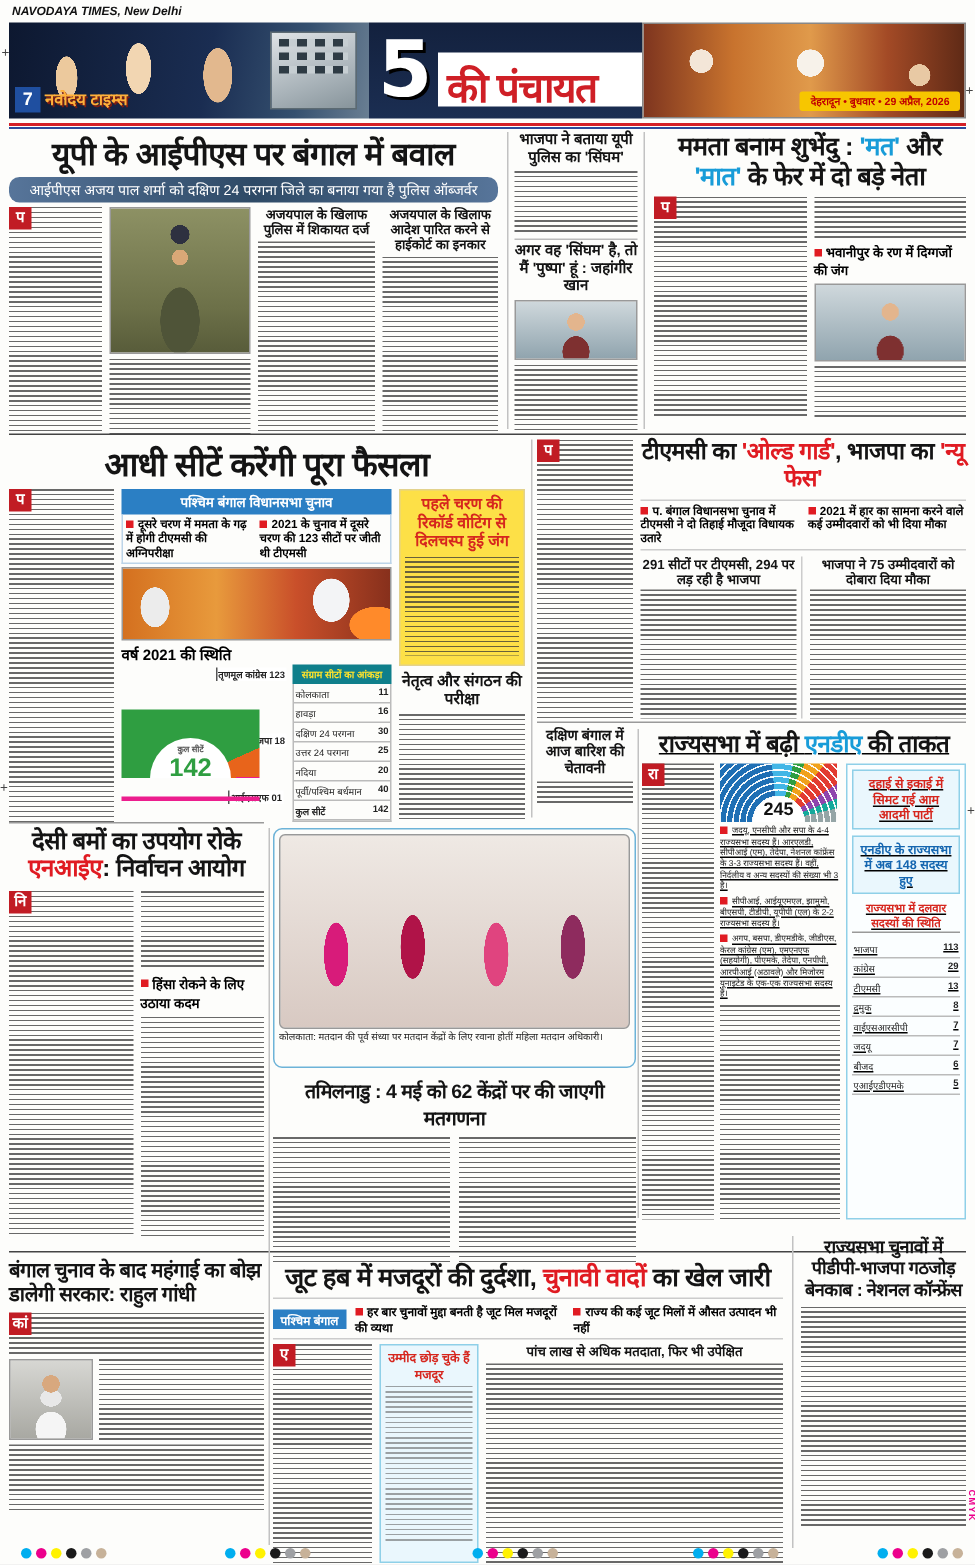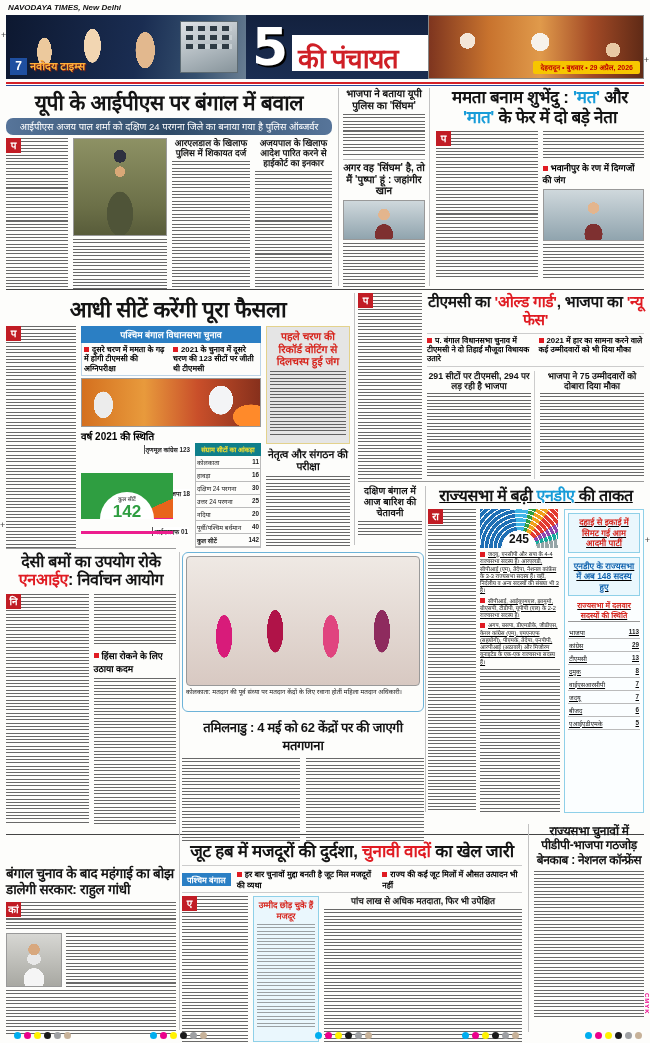--- a/index.html
+++ b/index.html
@@ -74,21 +74,21 @@
       radial-gradient(ellipse 24px 14px at 75% 65%, #4a3а2a 0 60%, transparent 61%),
       linear-gradient(100deg,#5b4632,#8a6a45 40%,#b08a5a 70%,#6e5236); }
   .ph-rahul { background:
       radial-gradient(circle 9px at 50% 30%, #d8a87e 0 64%, transparent 65%),
       radial-gradient(ellipse 11px 9px at 50% 48%, #e8e8e8 0 64%, transparent 65%),
       radial-gradient(ellipse 16px 18px at 50% 88%, #f5f5f5 0 64%, transparent 65%),
       linear-gradient(180deg,#d7d7d3,#a8a8a2); }
 
   
   .bluehead { background:#2b7fc4; color:#fff; font-weight:bold; font-size:9px; text-align:center; padding:2px 0; }
-  .yellowbox { background:#e5e5e5; border:1px solid #e3d28c; padding:3px; }
+  .yellowbox { background:#fde047; border:1px solid #e3d28c; padding:3px; }
   .yellowbox .yh { color:#d6261e; font-weight:bold; font-size:10.5px; text-align:center; line-height:1.2; margin-bottom:3px; }
   .cyanbox { background:#eaf7fd; border:1px solid #8fd0e8; padding:3px; text-align:center; font-weight:bold; line-height:1.25; }
   .minitable { font-size:6.3px; color:#222; }
   .minitable .tr { display:flex; justify-content:space-between; border-bottom:1px solid #bbb; padding:1.5px 1px; }
   .minitable .tr b { font-weight:bold; }
   .teal { background:#0f7f8b; color:#ffe32b; font-weight:bold; text-align:center; font-size:6.5px; padding:2px 0; }
 
   
   .arc { position:relative; overflow:hidden; }
   .arc .rings { position:absolute; inset:0; background:repeating-radial-gradient(circle at 50% 100%, transparent 0 3.4px, rgba(255,255,255,.95) 3.4px 4.4px); }
@@ -134,21 +134,21 @@
     <div style="display:flex;gap:5px;height:152px;">
       <div style="width:62px;">
         <span class="dcap">प</span>
         <div class="tx" style="height:100%;"></div>
       </div>
       <div style="width:94px;display:flex;flex-direction:column;gap:3px;">
         <div class="ph ph-cop" style="height:98px;"></div>
         <div class="tx" style="flex:1;"></div>
       </div>
       <div style="width:78px;display:flex;flex-direction:column;gap:3px;">
-        <div class="colhead" style="font-size:8.8px;">आरएलडाल के खिलाफ पुलिस में शिकायत दर्ज</div>
+        <div class="colhead" style="font-size:8.8px;">अजयपाल के खिलाफ पुलिस में शिकायत दर्ज</div>
         <div class="tx" style="flex:1;"></div>
       </div>
       <div style="flex:1;display:flex;flex-direction:column;gap:3px;">
         <div class="colhead" style="font-size:8.8px;">अजयपाल के खिलाफ आदेश पारित करने से हाईकोर्ट का इनकार</div>
         <div class="tx" style="flex:1;"></div>
       </div>
     </div>
   </div>
 
   <div class="abs" style="left:338px;top:88px;width:92px;height:198px;border-left:1px solid #c2c2c2;border-right:1px solid #c2c2c2;padding:0 4px;">
@@ -384,21 +384,21 @@
         <div class="tx" style="height:52px;"></div>
         <div style="font-size:9px;font-weight:bold;"><span class="sq"></span><span>हिंसा रोकने के लिए उठाया कदम</span></div>
         <div class="tx" style="flex:1;"></div>
       </div>
     </div>
   </div>
 
   <div class="hline" style="left:6px;top:834px;width:638px;background:#444;"></div>
 
   <div class="abs" style="left:6px;top:839px;width:170px;height:192px;">
-    <div class="headline" style="font-size:13.5px;line-height:1.2;margin-top:27px;">बंगाल चुनाव के बाद महंगाई का बोझ डालेगी सरकार: राहुल गांधी</div>
+    <div class="headline" style="font-size:13.5px;line-height:1.2;">बंगाल चुनाव के बाद महंगाई का बोझ डालेगी सरकार: राहुल गांधी</div>
     <div style="margin-top:4px;height:136px;">
       <span class="dcap">कां</span>
       <div class="tx" style="height:28px;"></div>
       <div style="display:flex;gap:4px;margin-top:3px;height:54px;">
         <div class="ph ph-rahul" style="width:56px;"></div>
         <div class="tx" style="flex:1;"></div>
       </div>
       <div class="tx" style="height:44px;margin-top:3px;"></div>
     </div>
   </div>

